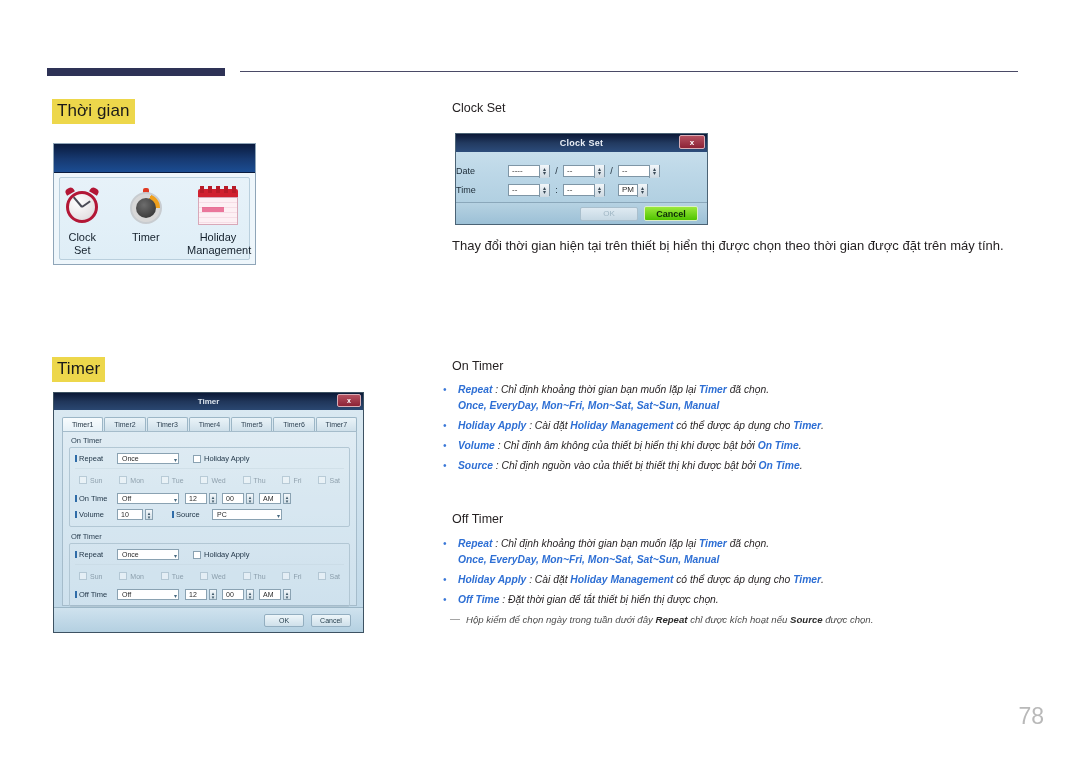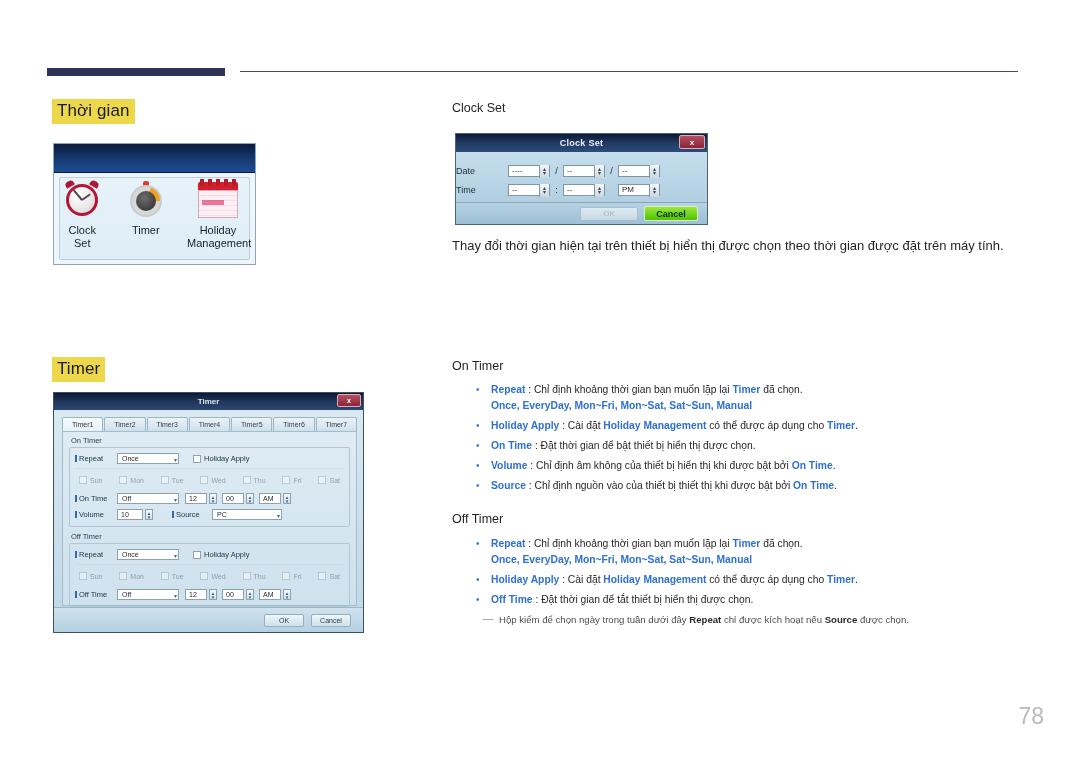--- a/index.html
+++ b/index.html
@@ -49,20 +49,21 @@
     height: 29px;
     background: linear-gradient(to bottom,#0a1b3e 0%, #173a72 55%, #1b4d92 100%);
     border-bottom: 1px solid #0a1b3e;
   }
   .osd-body {
     position: absolute; left: 5px; right: 5px; top: 33px; bottom: 4px;
     background: linear-gradient(to bottom,#e7f2f9,#dfeef7);
     border: 1px solid #b9cfdd;
     border-radius: 2px;
     display: flex; align-items: flex-start; justify-content: space-around;
+    padding-top: 7px;
     gap: 19px;
   }
   .osd-item { width: 62px; text-align: center; }
   .osd-ic { height: 44px; display:flex; align-items:center; justify-content:center;}
   .osd-label {
     font-size: 11px; color: #14202c; line-height: 12.5px;
     margin-top: 2px;
   }
 
   
@@ -261,21 +262,21 @@
   #cap-ontimer { left: 452px; top: 359px; }
   #cap-offtimer { left: 452px; top: 512px; }
 
   .para {
     position:absolute; left: 452px; font-size: 13px; color:#231f20;
     line-height: 18px; white-space: nowrap;
   }
   #para1 { top: 237px; }
   #para2 { top: 255px; }
 
-  .blist { position:absolute; left: 469px; }
+  .blist { position:absolute; left: 436px; font-style: italic; }
   #blist-on { top: 382px; }
   #blist-off { top: 536px; }
   .bitem {
     position:relative; padding-left: 22px;
     font-size: 10.3px; line-height: 16px; color:#231f20;
     margin-bottom: 4px; white-space: nowrap;
   }
   .bitem:before {
     content:"\2022"; position:absolute; left: 7px; top:0;
     color:#3b78d8; font-size: 10px;
@@ -396,21 +397,21 @@
         <div class="spin" style="width:42px">
           <span>--</span>
           <span class="ar">▴<br>▾</span>
         </div>
         <span class="sep">:</span>
         <div class="spin" style="width:42px">
           <span>--</span>
           <span class="ar">▴<br>▾</span>
         </div>
         <span class="sep"></span>
-        <div class="spin" style="width:42px">
+        <div class="spin" style="width:30px">
           <span>PM</span>
           <span class="ar">▴<br>▾</span>
         </div>
       </div>
 
     </div>
     <div class="cfoot">
       <div class="btn-ok-dis">OK</div>
       <div class="btn-cancel-grn">Cancel</div>
     </div>
@@ -607,23 +608,20 @@
 
   <div class="blist" id="blist-on">
     <div class="bitem">
       <b class="k">Repeat</b><span> : Chỉ định khoảng thời gian bạn muốn lặp lại </span><b class="k">Timer</b><span> đã chọn.</span>
       <b class="k sub">Once, EveryDay, Mon~Fri, Mon~Sat, Sat~Sun, Manual</b>
     </div>
     <div class="bitem">
       <b class="k">Holiday Apply</b><span> : Cài đặt </span><b class="k">Holiday Management</b><span> có thể được áp dụng cho </span><b class="k">Timer</b><span>.</span>
     </div>
     <div class="bitem">
-      <b class="k">On Time</b><span> : Đặt thời gian để bật thiết bị hiển thị được chọn.</span>
-    </div>
-    <div class="bitem">
       <b class="k">Volume</b><span> : Chỉ định âm không của thiết bị hiển thị khi được bật bởi </span><b class="k">On Time</b><span>.</span>
     </div>
     <div class="bitem">
       <b class="k">Source</b><span> : Chỉ định nguồn vào của thiết bị thiết thị khi được bật bởi </span><b class="k">On Time</b><span>.</span>
     </div>
   </div>
 
   <div class="cap" id="cap-offtimer">Off Timer</div>
 
   <div class="blist" id="blist-off">

